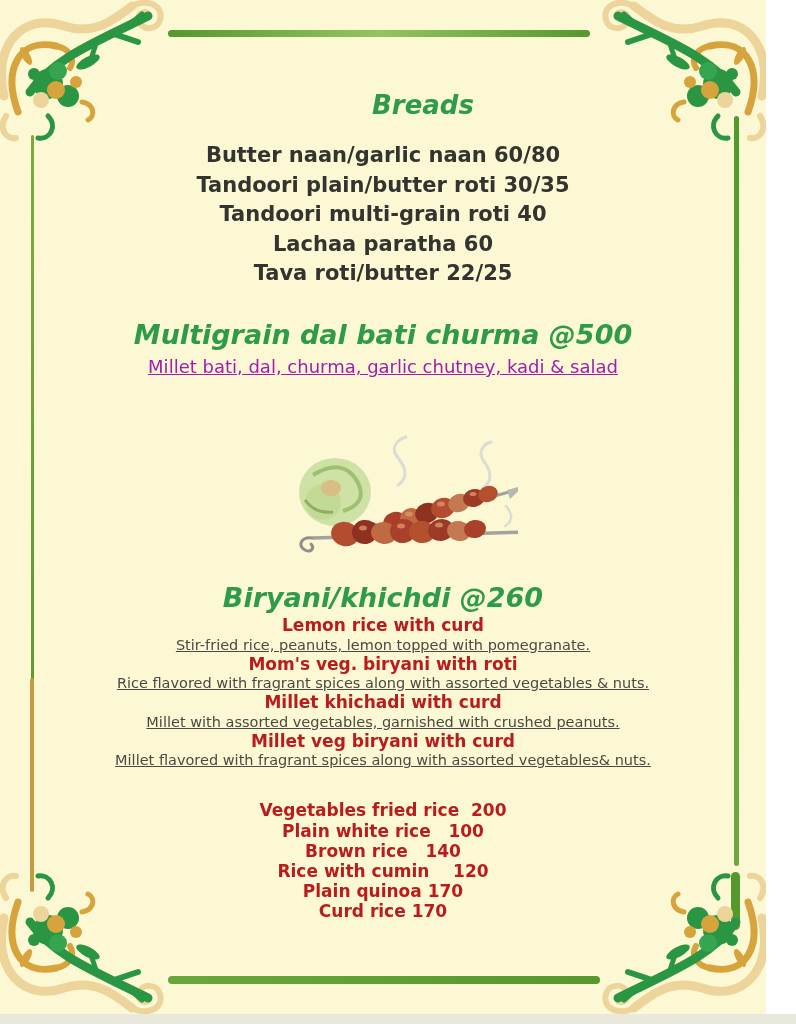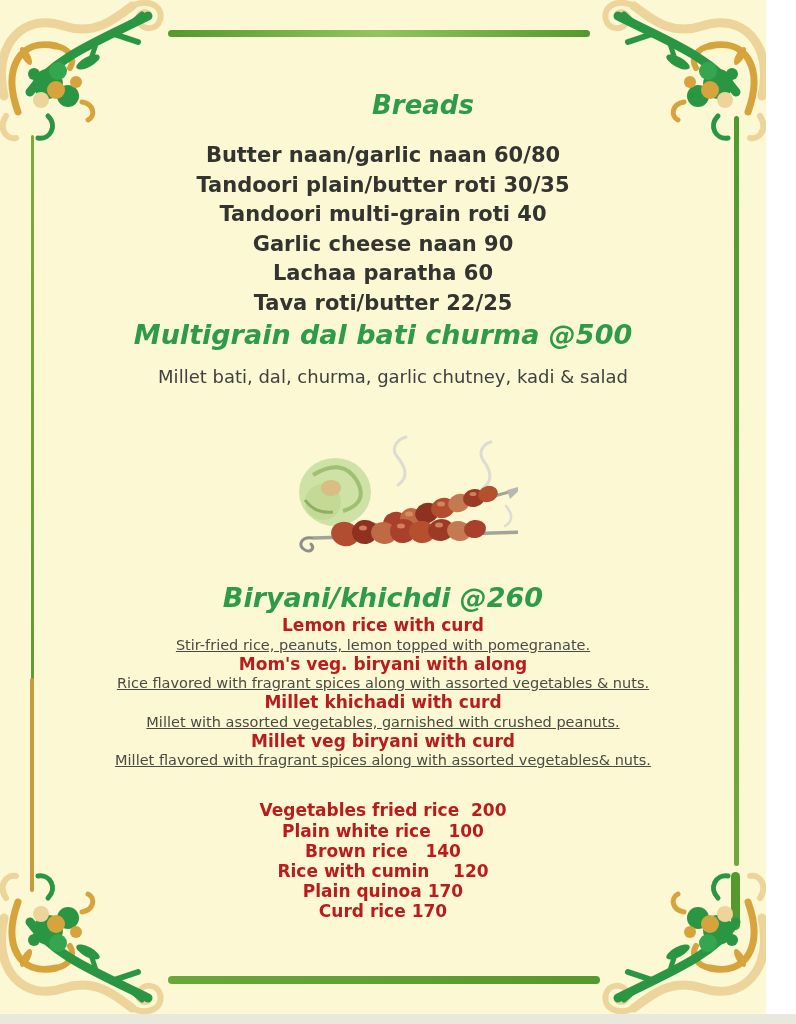--- a/index.html
+++ b/index.html
@@ -47,21 +47,21 @@
     white-space:pre-wrap;
   }
   .item-name{
     color:#b91c1c;font-weight:bold;font-size:17px;line-height:19.5px;
     white-space:pre-wrap;
   }
   .item-desc{
     color:#4a4a44;font-size:14.5px;line-height:18px;margin-bottom:1px;text-decoration:underline;
   }
   .rice-line{line-height:20px;}
-  .subtitle{color:#404040;font-size:18px;line-height:22px;margin:10px;}
+  .subtitle{color:#a21caf;font-size:18px;line-height:22px;margin:0;text-decoration:underline;}
 
   #sec-breads-title{top:90px;margin-left:40px;}
   #sec-breads-list{top:141px;}
   #sec-multigrain-title{top:320px;}
   #sec-multigrain-sub{top:356px;}
   #kebab-illustration{position:absolute;left:283px;top:430px;width:235px;height:130px;}
   #sec-biryani-title{top:583px;}
   #sec-biryani-list{top:616px;}
   #sec-rice-title{top:767px;}
   #sec-rice-list{top:801px;}
@@ -165,38 +165,37 @@
     </svg>
 
   <div class="content">
 
     <h2 class="heading sec" id="sec-breads-title">Breads</h2>
 
     <div class="sec" id="sec-breads-list">
       <div class="menu-line">Butter naan/garlic naan 60/80</div>
       <div class="menu-line">Tandoori plain/butter roti 30/35</div>
       <div class="menu-line">Tandoori multi-grain roti 40</div>
-      <div class="menu-line">Garlic cheese naan 90</div>
       <div class="menu-line">Lachaa paratha 60</div>
       <div class="menu-line">Tava roti/butter 22/25</div>
     </div>
 
     <h2 class="heading heading-lg sec" id="sec-multigrain-title">Multigrain dal bati churma @500</h2>
     <p class="subtitle sec" id="sec-multigrain-sub">Millet bati, dal, churma, garlic chutney, kadi &amp; salad</p>
 
     <svg id="kebab-illustration" viewBox="0 0 235 130">
         <use href="#kebabs"></use>
       </svg>
 
     <h2 class="heading heading-lg sec" id="sec-biryani-title">Biryani/khichdi @260</h2>
 
     <div class="sec" id="sec-biryani-list">
       <div class="item-name">Lemon rice with curd</div>
       <div class="item-desc">Stir-fried rice, peanuts, lemon topped with pomegranate.</div>
-      <div class="item-name">Mom's veg. biryani with along</div>
+      <div class="item-name">Mom's veg. biryani with roti</div>
       <div class="item-desc">Rice flavored with fragrant spices along with assorted vegetables &amp; nuts.</div>
       <div class="item-name">Millet khichadi with curd</div>
       <div class="item-desc">Millet with assorted vegetables, garnished  with crushed peanuts.</div>
       <div class="item-name">Millet veg biryani with curd</div>
       <div class="item-desc">Millet flavored  with fragrant spices along with assorted vegetables&amp; nuts.</div>
     </div>
 
 
     <div class="sec" id="sec-rice-list">
       <div class="item-name">Vegetables fried rice  200</div>

